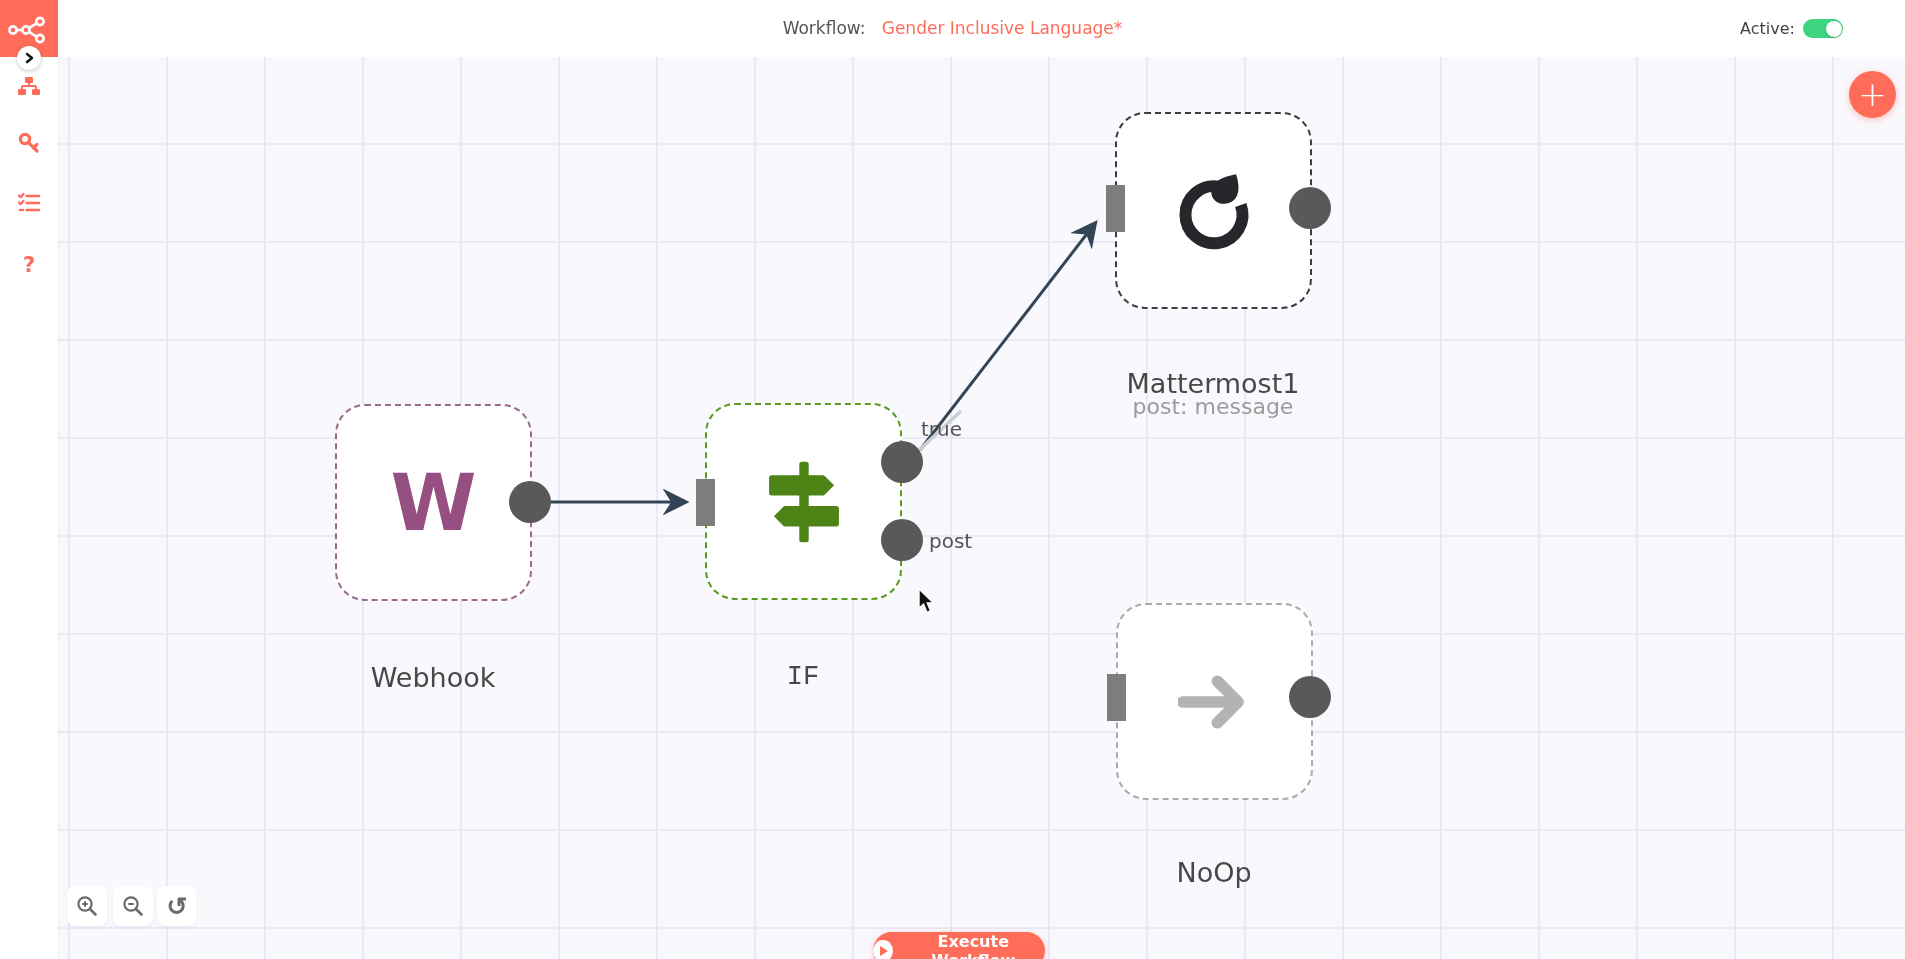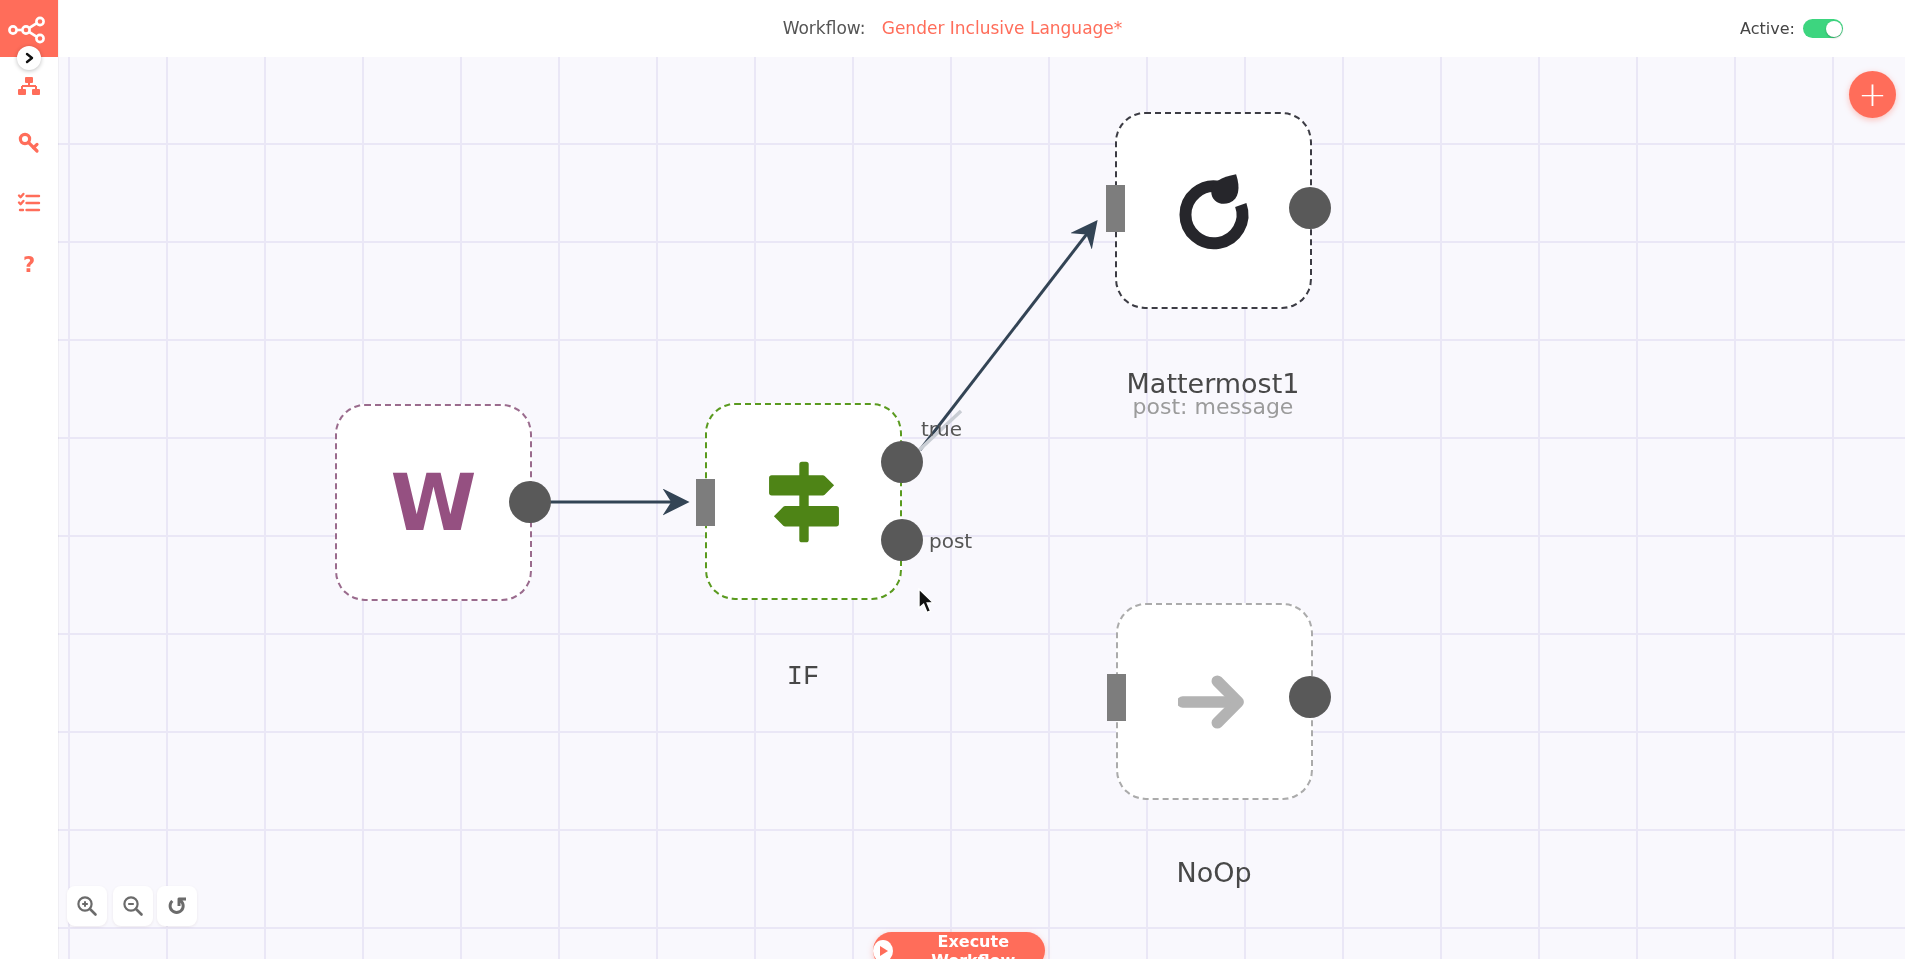--- a/index.html
+++ b/index.html
@@ -146,20 +146,21 @@
     </defs>
     <path d="M534,502 L682,502" stroke="#334455" stroke-width="3" fill="none" marker-end="url(#arrow)"></path>
     <path d="M920,450 L1093,226" stroke="#334455" stroke-width="3" fill="none" marker-end="url(#arrow)"></path>
     <path d="M916,453 L961,411" stroke="#c9cdd4" stroke-width="3.5" fill="none"></path>
   </svg>
 
   <div class="node node-webhook">
     <span class="webhook-letter">W</span>
   </div>
   <div class="port-out" style="left:509px; top:481px;"></div>
+  <div class="node-label" style="left:273px; top:619px;">Webhook</div>
 
   <div class="node node-if">
     <svg width="86" height="86" viewBox="0 0 64 64">
       <rect x="28.5" y="2" width="7" height="60" rx="2" fill="#4e8416"></rect>
       <path d="M8,12 h38 a2,2 0 0 1 1.4,.6 l7,7 -7,7 a2,2 0 0 1 -1.4,.6 H8 a2,2 0 0 1 -2,-2 V14 a2,2 0 0 1 2,-2 z" fill="#4e8416"></path>
       <path d="M56,35 H18 a2,2 0 0 0 -1.4,.6 l-7,7 7,7 a2,2 0 0 0 1.4,.6 h38 a2,2 0 0 0 2,-2 V37 a2,2 0 0 0 -2,-2 z" fill="#4e8416"></path>
     </svg>
   </div>
   <div class="port-in" style="left:696px; top:479px;"></div>
   <div class="port-out" style="left:881px; top:441px;"></div>

